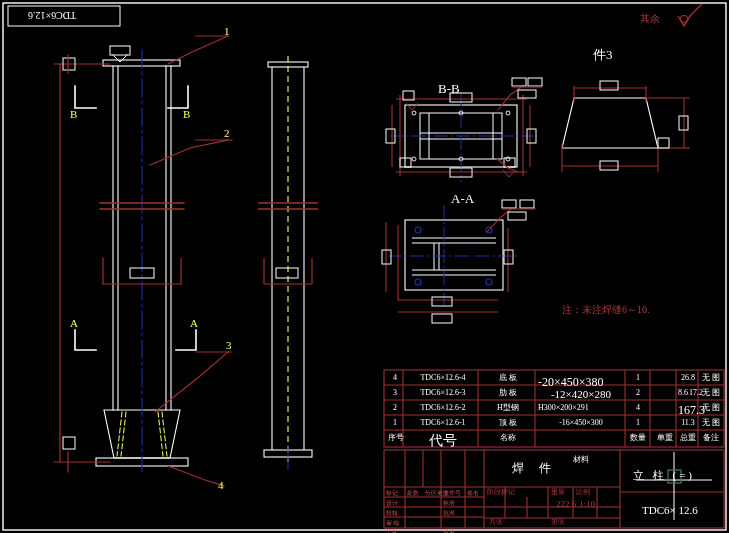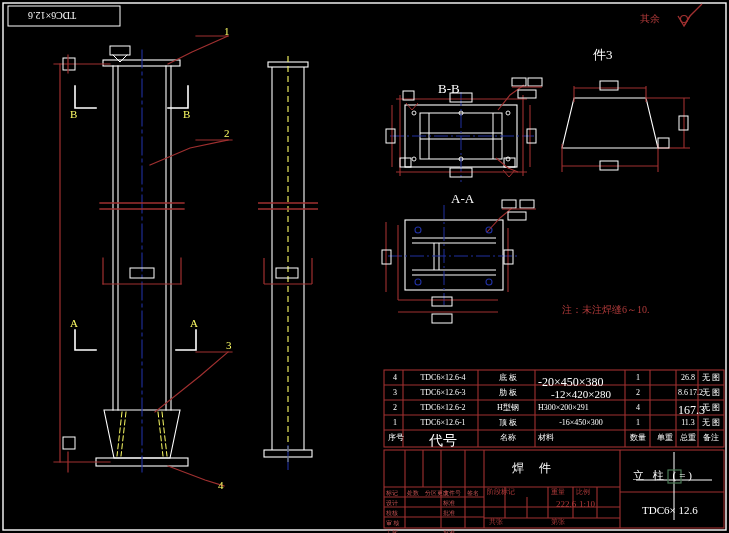--- a/index.html
+++ b/index.html
@@ -290,21 +290,21 @@
       <div class="lbl-w" style="position: absolute; left: 388px; top: 419px; width: 14px; text-align: center; font-size: 8px; color: rgb(255, 255, 255);">1</div>
       <div class="lbl-w" style="position: absolute; left: 408px; top: 419px; width: 70px; text-align: center; font-size: 8px; color: rgb(255, 255, 255);">TDC6×12.6-1</div>
       <div class="lbl-w" style="position: absolute; left: 482px; top: 419px; width: 52px; text-align: center; font-size: 8px; color: rgb(255, 255, 255);">顶 板</div>
       <div class="lbl-w" style="position: absolute; left: 538px; top: 419px; width: 86px; text-align: center; font-size: 8px; color: rgb(255, 255, 255);">-16×450×300</div>
       <div class="lbl-w" style="position: absolute; left: 628px; top: 419px; width: 20px; text-align: center; font-size: 8px; color: rgb(255, 255, 255);">1</div>
       <div class="lbl-w" style="position: absolute; left: 678px; top: 419px; width: 20px; text-align: center; font-size: 8px; color: rgb(255, 255, 255);">11.3</div>
       <div class="lbl-w" style="position: absolute; left: 700px; top: 419px; width: 22px; text-align: center; font-size: 8px; color: rgb(255, 255, 255);">无 图</div>
       <div class="lbl-w" style="position: absolute; left: 388px; top: 434px; width: 14px; text-align: center; font-size: 8px; color: rgb(255, 255, 255);">序号</div>
       <div class="lbl-w" style="position: absolute; left: 408px; top: 434px; width: 70px; text-align: center; font-size: 14px; color: rgb(255, 255, 255);">代号</div>
       <div class="lbl-w" style="position: absolute; left: 482px; top: 434px; width: 52px; text-align: center; font-size: 8px; color: rgb(255, 255, 255);">名称</div>
-      <div class="lbl-w" style="position: absolute; left: 538px; top: 434px; width: 86px; font-size: 8px; color: rgb(255, 255, 255);">材料</div>
+      <div class="lbl-w" style="position: absolute; left: 538px; top: 456px; width: 86px; text-align: center; font-size: 8px; color: rgb(255, 255, 255);">材料</div>
       <div class="lbl-w" style="position: absolute; left: 628px; top: 434px; width: 20px; text-align: center; font-size: 8px; color: rgb(255, 255, 255);">数量</div>
       <div class="lbl-w" style="position: absolute; left: 652px; top: 434px; width: 26px; text-align: center; font-size: 8px; color: rgb(255, 255, 255);">单重</div>
       <div class="lbl-w" style="position: absolute; left: 678px; top: 434px; width: 20px; text-align: center; font-size: 8px; color: rgb(255, 255, 255);">总重</div>
       <div class="lbl-w" style="position: absolute; left: 700px; top: 434px; width: 22px; text-align: center; font-size: 8px; color: rgb(255, 255, 255);">备注</div>
     </div>
 
 <div class="lbl-w" style="left:512px;top:462px;font-size:12px;letter-spacing:6px;">焊 件</div>
 <div class="lbl-w" style="left:633px;top:470px;font-size:11px;letter-spacing:3px;">立 柱 (=)</div>
 <div class="lbl-w" style="left:642px;top:505px;font-size:11px;">TDC6× 12.6</div>
 <div class="lbl-r" style="left:556px;top:500px;font-size:9px;">222.6</div>

